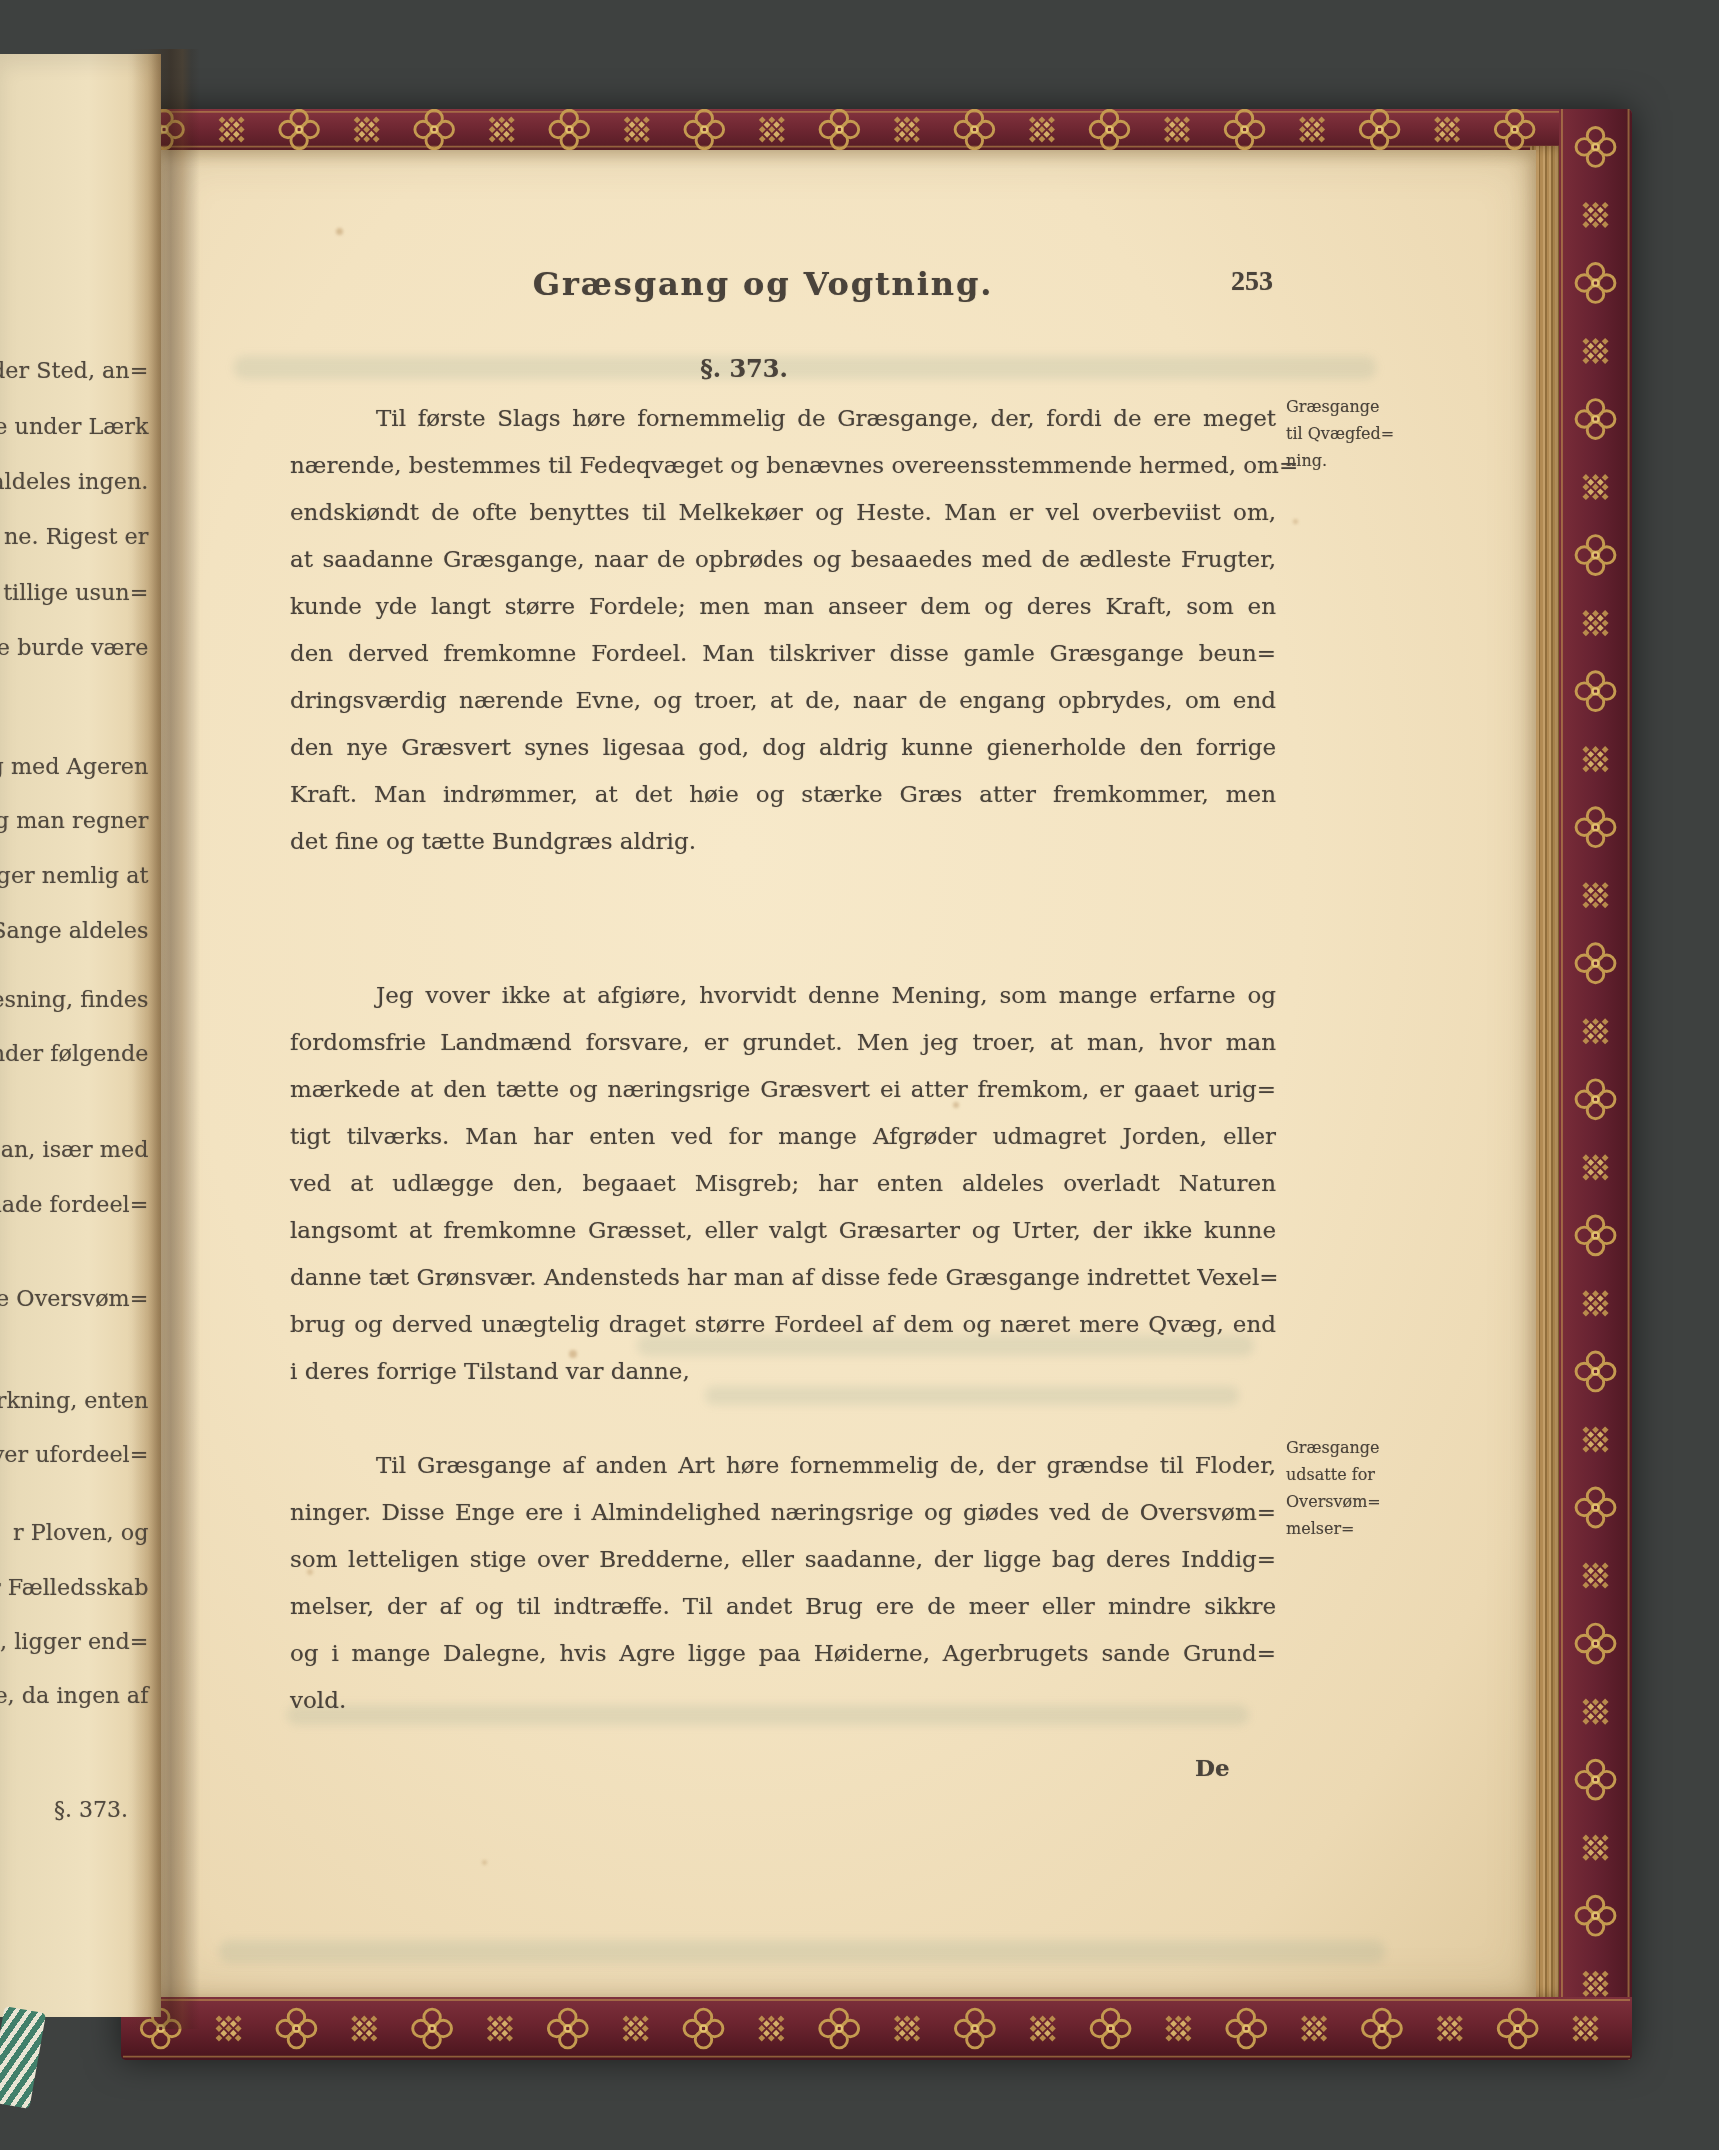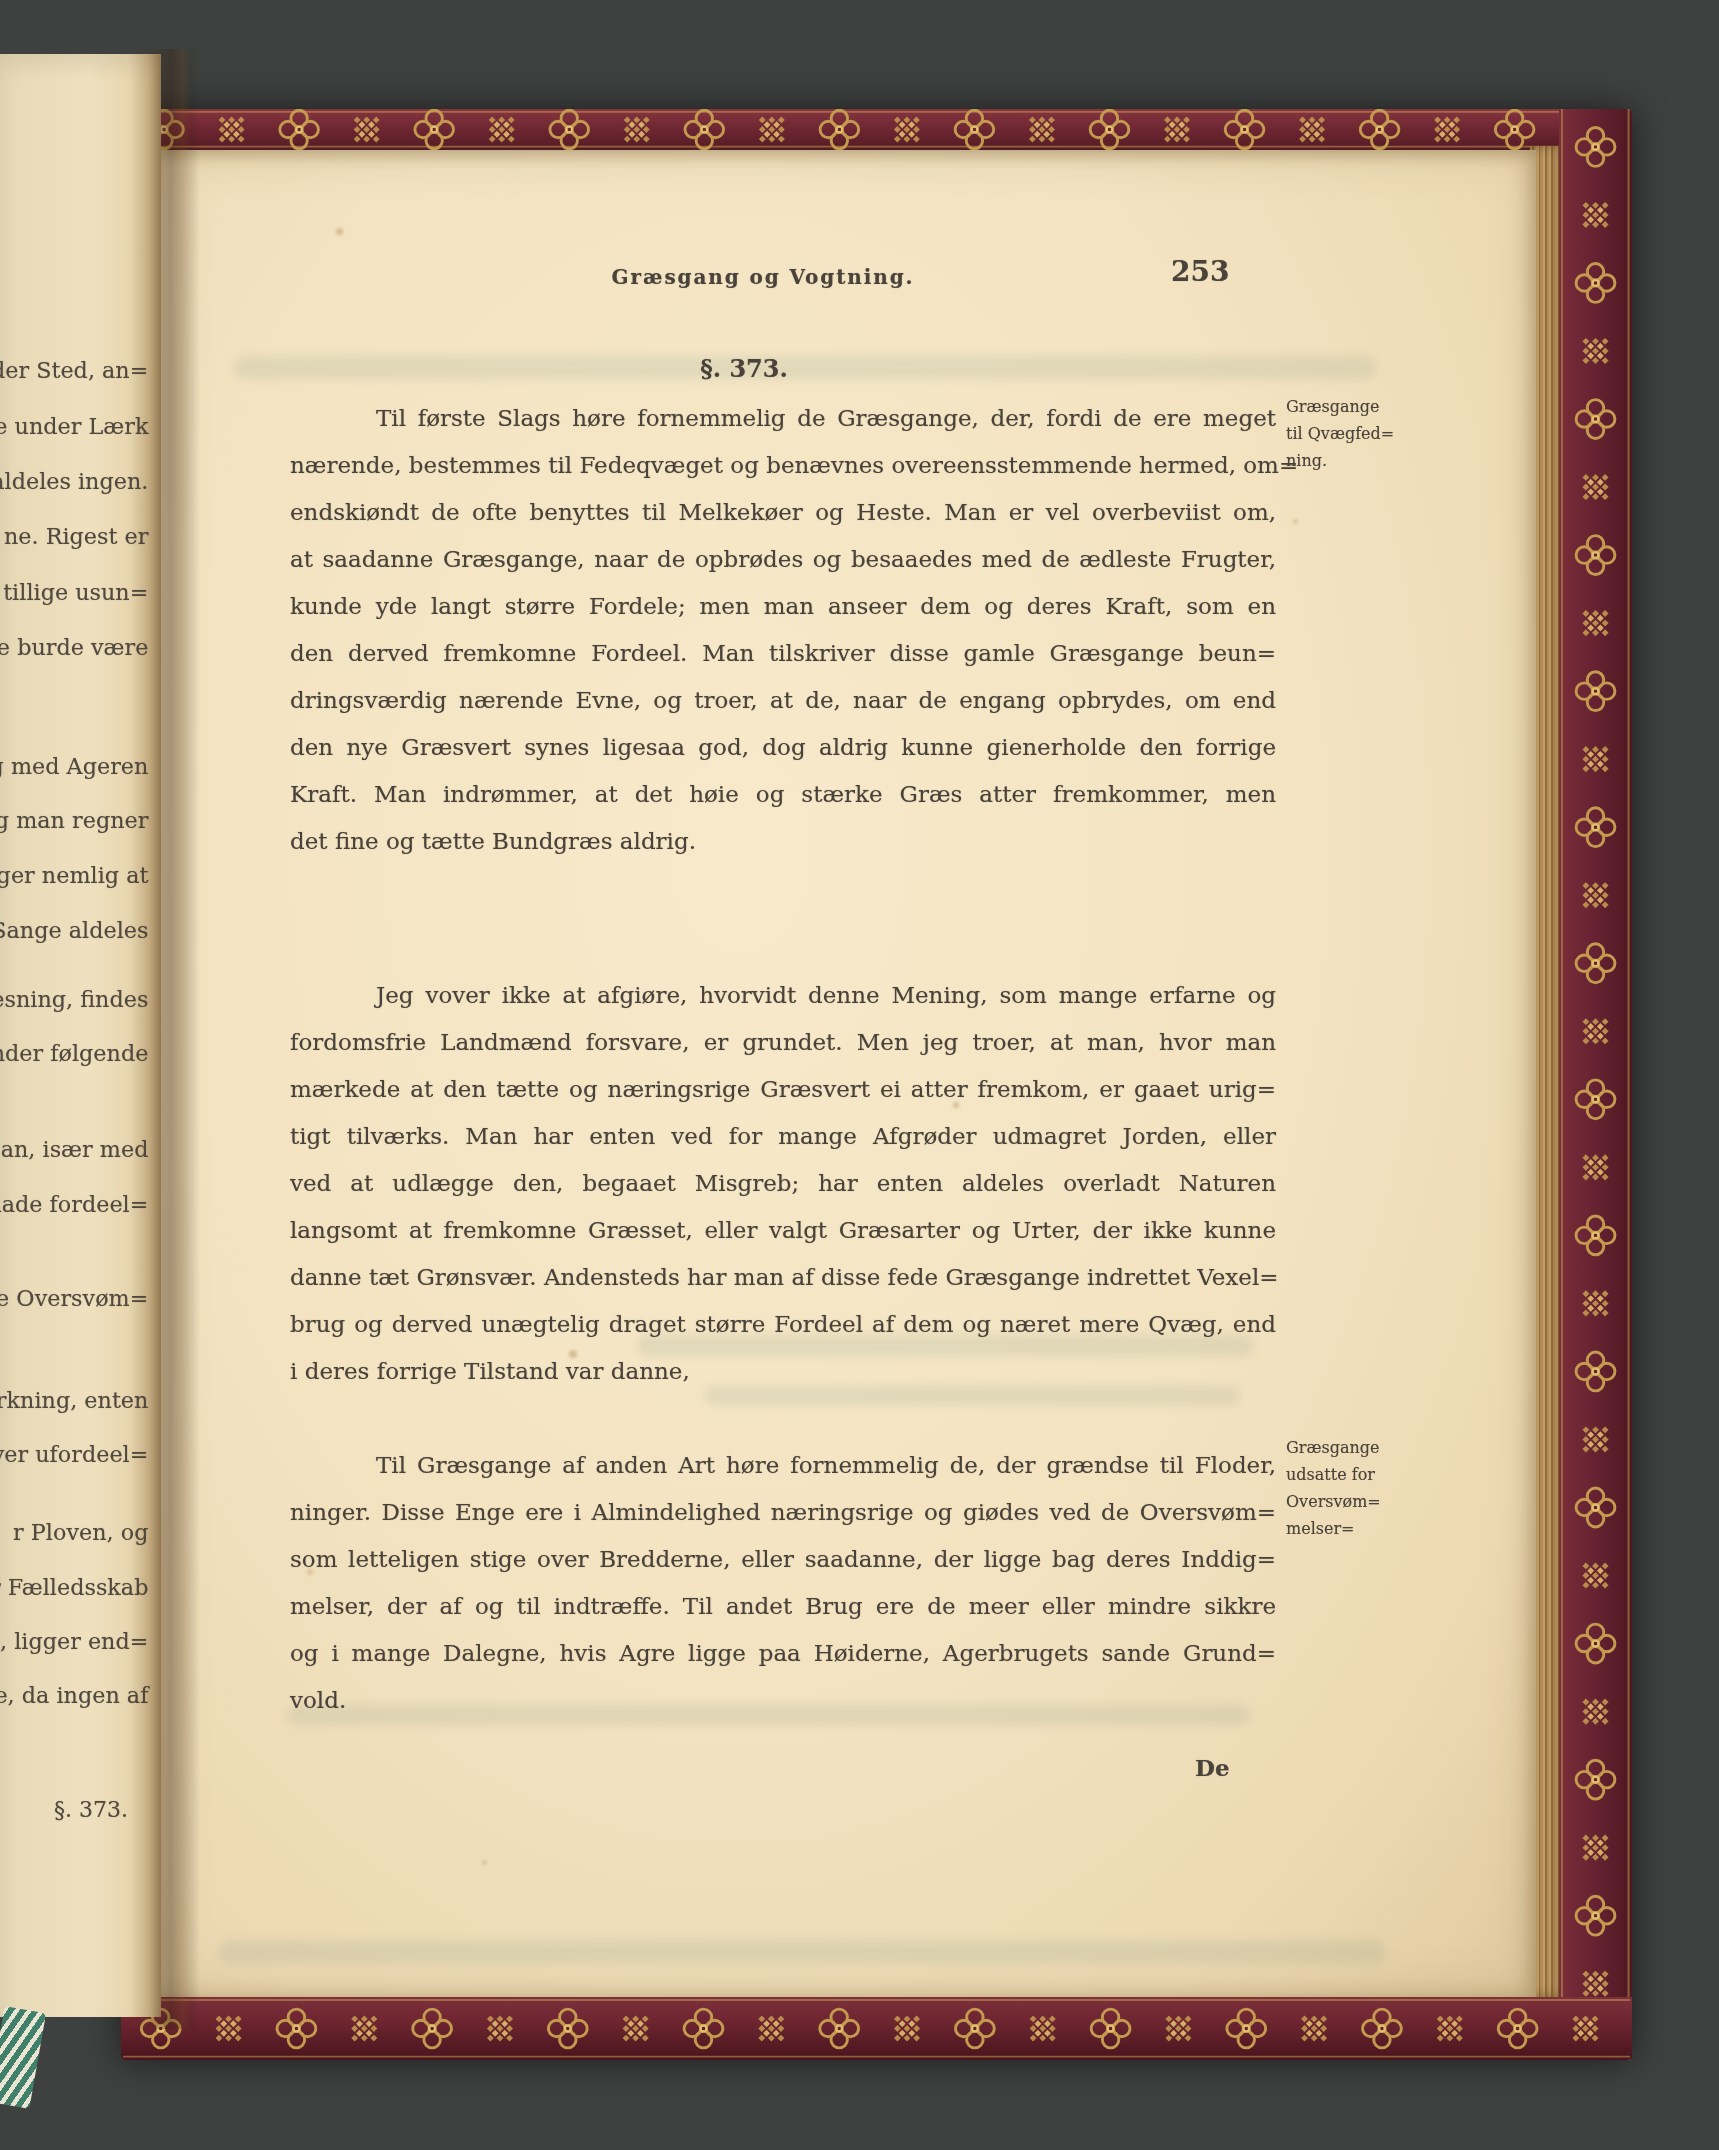--- a/index.html
+++ b/index.html
@@ -23,23 +23,23 @@
   .page-edges{position:absolute;left:1530px;top:146px;width:29px;height:1851px;
       background:repeating-linear-gradient(90deg,#c6a069 0 2.4px,#93703d 2.4px 3.9px,#b58e55 3.9px 6.3px);
       box-shadow:inset 0 0 12.6px rgba(60,35,10,0.5);}
 
   
   .main-page{position:absolute;left:161px;top:150px;width:1375px;height:1847px;
       background:radial-gradient(ellipse at 42% 38%, #f7e9ca 0%, #f3e3c1 50%, #ecd9b3 80%, #dfc99e 100%);
       box-shadow:inset 0 0 49px rgba(120,90,40,0.22), inset -7.8px 0 16.5px rgba(120,85,40,0.25), inset 0 6.8px 11.7px rgba(90,60,20,0.16);}
 
   .page-header-title{position:absolute;left:116px;top:115px;width:972px;text-align:center;
-      font-size:20px;font-weight:700;letter-spacing:1.9px;color:#4a433b;text-shadow:0 0 1px rgba(70,60,45,0.45);}
-  .page-number{position:absolute;left:1010px;top:105px;width:102px;text-align:left;
-      font-size:28px;font-weight:700;color:#4a433b;text-shadow:0 0 1px rgba(70,60,45,0.45);}
+      font-size:32px;font-weight:700;letter-spacing:1.9px;color:#4a433b;text-shadow:0 0 1px rgba(70,60,45,0.45);}
+  .page-number{position:absolute;left:1010px;top:115px;width:102px;text-align:right;
+      font-size:28px;font-weight:700;color:#4a433b;text-shadow:0 0 1px rgba(70,60,45,0.45);font-family:Liberation Serif, serif;}
   .sec-heading{position:absolute;left:97px;width:972px;text-align:center;
       font-size:24px;font-weight:700;color:#4a433b;text-shadow:0 0 1px rgba(70,60,45,0.45);}
   #h373{top:204px;}
   #h374{top:1248px;}
 
   .para{position:absolute;left:129px;width:986px;color:#49423a;}
   .line{font-size:23px;line-height:47px;height:47px;white-space:nowrap;
         text-align:justify;text-align-last:justify;text-justify:inter-word;
         text-shadow:0 0 1px rgba(70,60,45,0.42);}
   .line.indent{padding-left:86px;}

